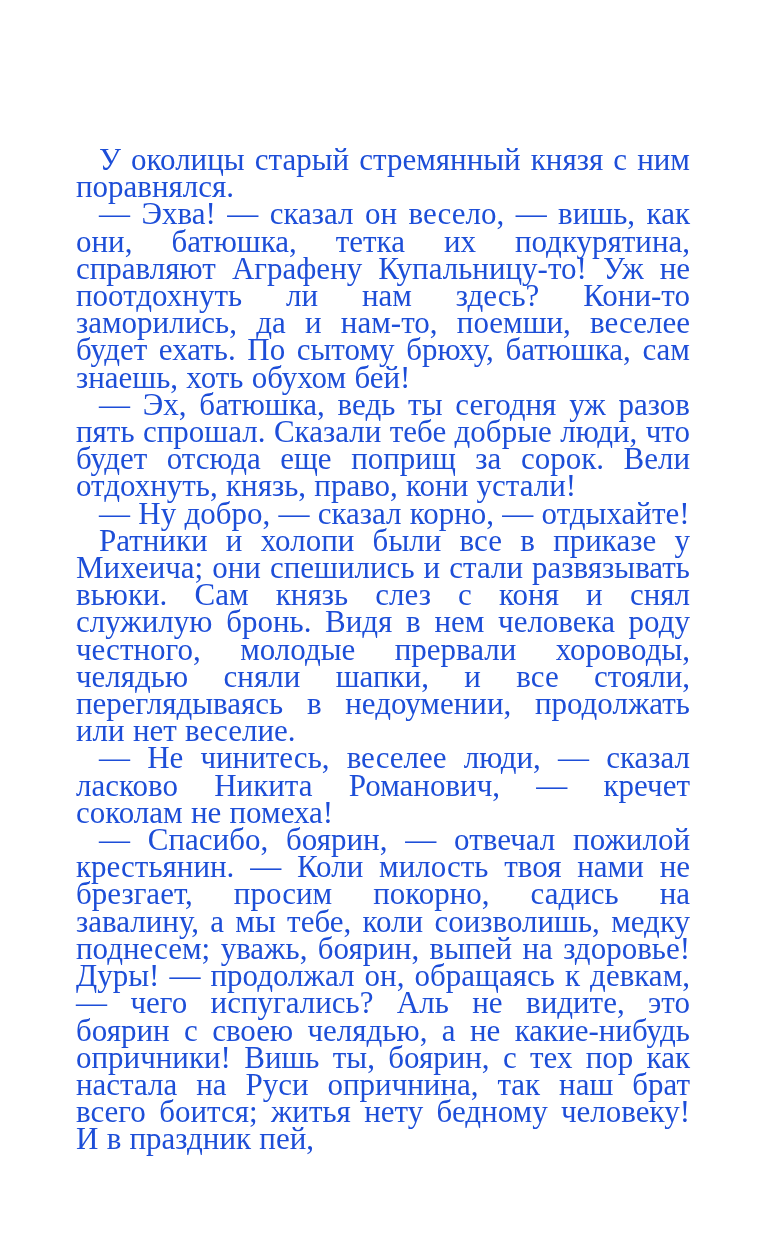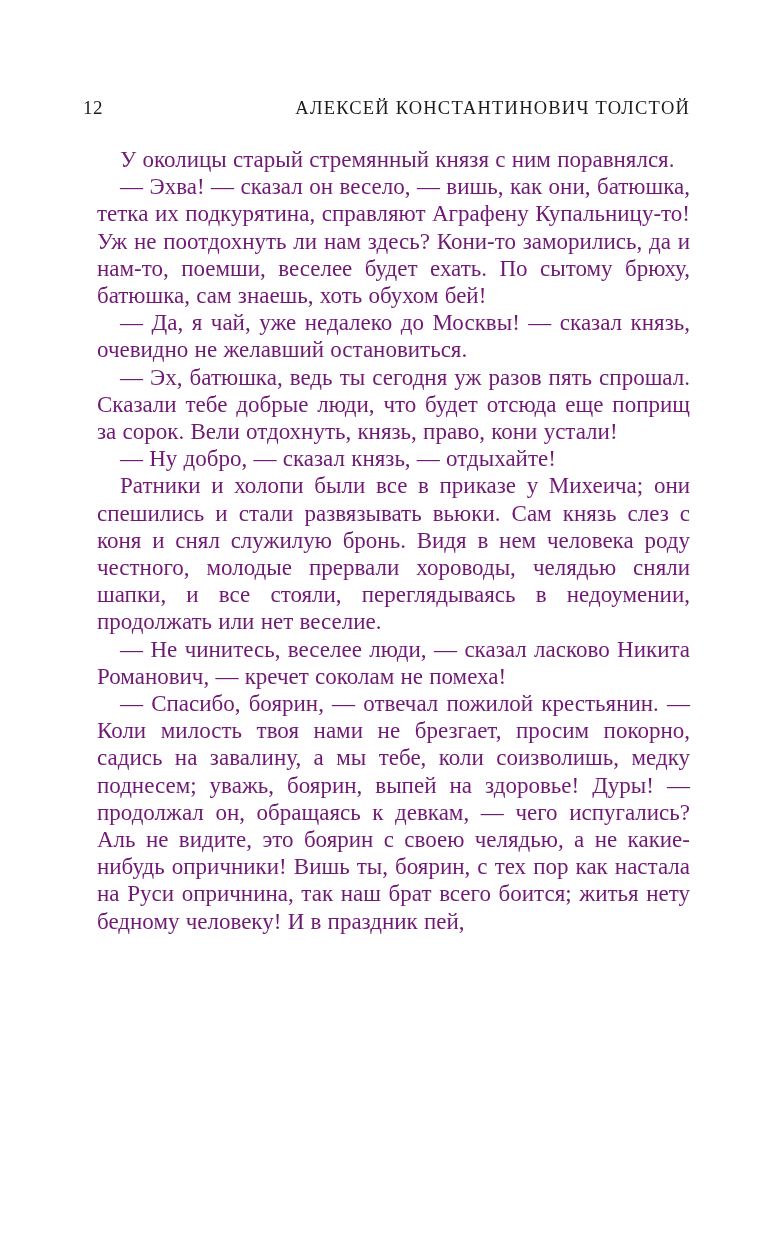--- a/index.html
+++ b/index.html
@@ -29,51 +29,46 @@
     font-size: 19px;
     letter-spacing: 0.5px;
   }
   .running-head {
     font-size: 18.5px;
     letter-spacing: 1.2px;
     white-space: nowrap;
   }
   .text-block {
     position: absolute;
-    left: 97px;
+    left: 76px;
     right: 78px;
     top: 146px;
-    color: #701a75;
-    font-size: 23px;
+    color: #1d4ed8;
+    font-size: 31px;
     line-height: 27.2px;
     text-align: justify;
     hyphens: manual;
     -webkit-hyphens: manual;
   }
   .text-block p {
     margin: 0;
     padding: 0;
     text-indent: 23px;
     word-spacing: 0.5px;
   }
 </style>
 </head>
 <body>
 
 <div class="page">
 
-  <div class="running-header">
-    <span class="page-number">12</span>
-    <span class="running-head">АЛЕКСЕЙ КОНСТАНТИНОВИЧ ТОЛСТОЙ</span>
-  </div>
 
   <div class="text-block">
     <p>У околицы старый стремянный князя с ним порав­нялся.</p>
     <p>— Эхва! — сказал он весело, — вишь, как они, ба­тюшка, тетка их подкурятина, справляют Аграфену Ку­пальницу-то! Уж не поотдохнуть ли нам здесь? Кони-то заморились, да и нам-то, поемши, веселее будет ехать. По сытому брюху, батюшка, сам знаешь, хоть обухом бей!</p>
-    <p>— Да, я чай, уже недалеко до Москвы! — сказал князь, очевидно не желавший остановиться.</p>
     <p>— Эх, батюшка, ведь ты сегодня уж разов пять спро­шал. Сказали тебе добрые люди, что будет отсюда еще поприщ за сорок. Вели отдохнуть, князь, право, кони устали!</p>
-    <p>— Ну добро, — сказал князь, — отдыхайте!</p>
+    <p>— Ну добро, — сказал корно, — отдыхайте!</p>
     <p>Ратники и холопи были все в приказе у Михеича; они спешились и стали развязывать вьюки. Сам князь слез с коня и снял служилую бронь. Видя в нем человека ро­ду честного, молодые прервали хороводы, челядью сня­ли шапки, и все стояли, переглядываясь в недоумении, продолжать или нет веселие.</p>
     <p>— Не чинитесь, веселее люди, — сказал ласково Ни­кита Романович, — кречет соколам не помеха!</p>
     <p>— Спасибо, боярин, — отвечал пожилой крестья­нин. — Коли милость твоя нами не брезгает, просим по­корно, садись на завалину, а мы тебе, коли соизволишь, медку поднесем; уважь, боярин, выпей на здоровье! Ду­ры! — продолжал он, обращаясь к девкам, — чего ис­пугались? Аль не видите, это боярин с своею челядью, а не какие-нибудь опричники! Вишь ты, боярин, с тех пор как настала на Руси опричнина, так наш брат всего боится; житья нету бедному человеку! И в праздник пей,</p>
   </div>
 
 </div>
 
 </body></html>

